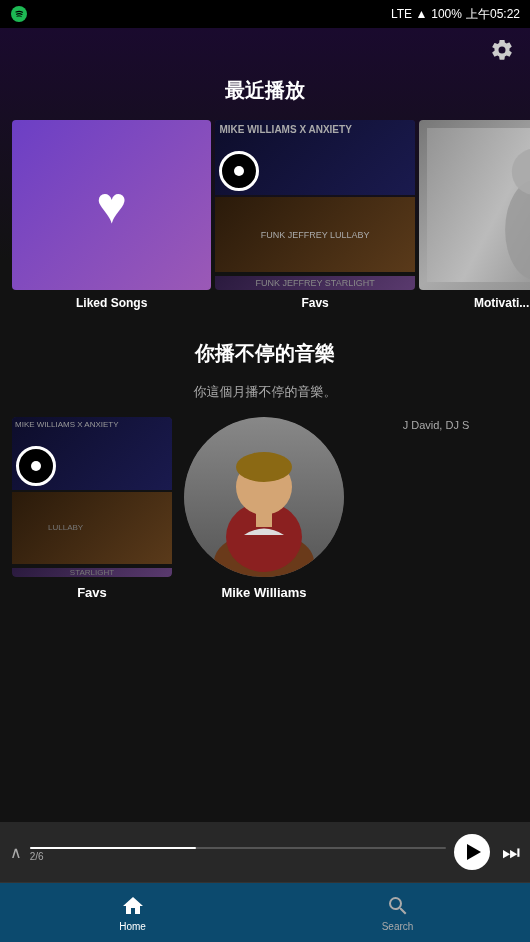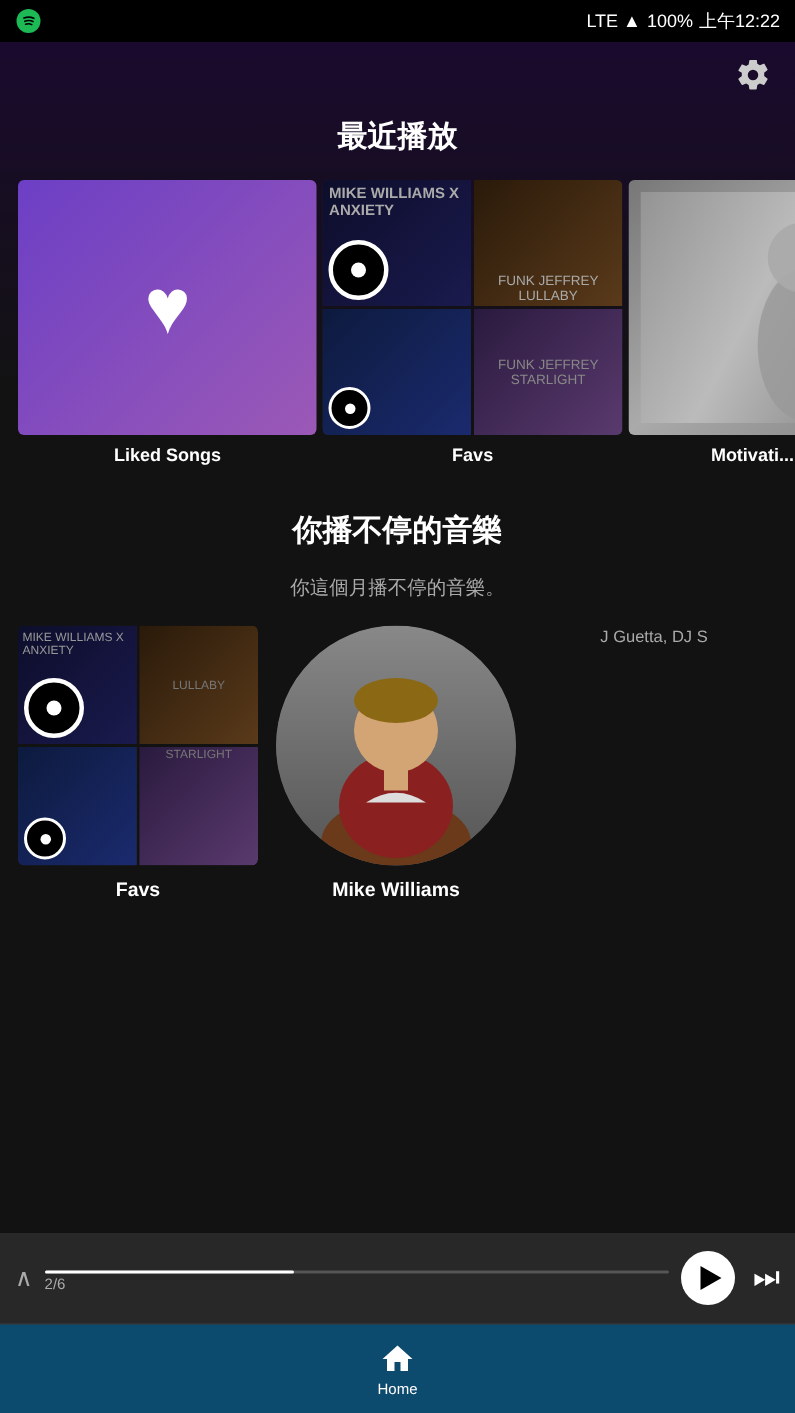--- a/index.html
+++ b/index.html
@@ -108,21 +108,21 @@
       white-space: nowrap;
       overflow: hidden;
       text-overflow: ellipsis;
     }
 
     
     .favs-collage {
       width: 100%;
       height: 170px;
       display: grid;
-      grid-template-columns: 1fr 1fr;
+      grid-template-columns: 1fr;
       grid-template-rows: 1fr 1fr;
       gap: 2px;
       border-radius: 4px;
       overflow: hidden;
     }
     .favs-cell {
       position: relative;
       overflow: hidden;
     }
     .favs-cell-bg {
@@ -388,21 +388,21 @@
     <svg width="18" height="18" viewBox="0 0 18 18">
       <circle cx="9" cy="9" r="8" fill="#1DB954"></circle>
       <path d="M6 7c2-0.8 4.5-0.8 6.5 0.2" stroke="#000" stroke-width="1.2" fill="none" stroke-linecap="round"></path>
       <path d="M6.5 9.2c1.7-0.7 3.8-0.7 5.5 0.2" stroke="#000" stroke-width="1.1" fill="none" stroke-linecap="round"></path>
       <path d="M7 11.2c1.3-0.5 3-0.5 4.2 0.2" stroke="#000" stroke-width="1" fill="none" stroke-linecap="round"></path>
     </svg>
   </div>
   <div class="status-right">
     <span>LTE ▲</span>
     <span>100%</span>
-    <span>上午12:22</span>
+    <span>上午05:22</span>
   </div>
 </div>
 
 <div class="main-content">
 
   <div class="top-bar">
     <button class="settings-btn">
       <svg width="24" height="24" viewBox="0 0 24 24" fill="#ccc">
         <path d="M12 15.5A3.5 3.5 0 0 1 8.5 12 3.5 3.5 0 0 1 12 8.5a3.5 3.5 0 0 1 3.5 3.5 3.5 3.5 0 0 1-3.5 3.5m7.43-2.92c.04-.34.07-.68.07-1.08s-.03-.74-.07-1.08l2.11-1.63c.19-.15.24-.42.12-.64l-2-3.46c-.12-.22-.39-.3-.61-.22l-2.49 1c-.52-.4-1.08-.73-1.69-.98l-.38-2.65C14.46 2.18 14.25 2 14 2h-4c-.25 0-.46.18-.49.42l-.38 2.65c-.61.25-1.17.59-1.69.98l-2.49-1c-.23-.09-.49 0-.61.22l-2 3.46c-.13.22-.07.49.12.64L4.57 10.5c-.04.34-.07.67-.07 1.08s.03.74.07 1.08l-2.11 1.63c-.19.15-.24.42-.12.64l2 3.46c.12.22.39.3.61.22l2.49-1c.52.4 1.08.73 1.69.98l.38 2.65c.03.24.24.42.49.42h4c.25 0 .46-.18.49-.42l.38-2.65c.61-.25 1.17-.58 1.69-.98l2.49 1c.23.09.49 0 .61-.22l2-3.46c.12-.22.07-.49-.12-.64l-2.11-1.55z"></path>
       </svg>
@@ -424,21 +424,21 @@
       <div class="favs-collage">
         <div class="favs-cell cell-tl">
           <div class="favs-cell-bg" style="background:linear-gradient(135deg,#0d0d2b,#1a1a4e);">
             <span style="font-size:10px;color:#aaa;position:absolute;top:4px;left:4px;font-weight:700;">MIKE WILLIAMS X ANXIETY</span>
             <div class="spin-logo">
               <div class="spin-dot"></div>
             </div>
           </div>
         </div>
         <div class="favs-cell" style="background:linear-gradient(135deg,#3a2a1a,#6a4a2a);">
-          <div style="width:100%;height:100%;background:linear-gradient(135deg,#2a1a0a,#5a3a1a);display:flex;align-items:flex-end;justify-content:center;">
+          <div style="width:100%;height:100%;background:linear-gradient(135deg,#2a1a0a,#5a3a1a);display:flex;align-items:center;justify-content:center;">
             <span style="color:#aaa;font-size:9px;text-align:center;padding:2px;">FUNK JEFFREY LULLABY</span>
           </div>
         </div>
         <div class="favs-cell cell-bl">
           <div class="favs-cell-bg" style="background:linear-gradient(135deg,#0d1a3e,#1a2a6e);">
             <div class="spin-logo-sm">
               <div class="spin-dot-sm"></div>
             </div>
           </div>
         </div>
@@ -485,21 +485,21 @@
           <div class="favs-collage" style="width:160px;height:160px;">
             <div class="favs-cell cell-tl">
               <div style="width:100%;height:100%;background:linear-gradient(135deg,#0d0d2b,#1a1a4e);position:relative;display:flex;align-items:center;justify-content:center;">
                 <span style="font-size:8px;color:#999;position:absolute;top:3px;left:3px;">MIKE WILLIAMS X ANXIETY</span>
                 <div class="spin-logo">
                   <div class="spin-dot"></div>
                 </div>
               </div>
             </div>
             <div class="favs-cell" style="background:linear-gradient(135deg,#2a1a0a,#5a3a1a);">
-              <div style="width:100%;height:100%;display:flex;align-items:center;justify-content:center;">
+              <div style="width:100%;height:100%;display:flex;align-items:center;justify-content:flex-start;margin-left:36px;">
                 <span style="color:#777;font-size:8px;">LULLABY</span>
               </div>
             </div>
             <div class="favs-cell cell-bl">
               <div style="width:100%;height:100%;background:linear-gradient(135deg,#0d1a3e,#1a2a6e);position:relative;display:flex;align-items:center;justify-content:center;">
                 <div class="spin-logo-sm">
                   <div class="spin-dot-sm"></div>
                 </div>
               </div>
             </div>
@@ -537,21 +537,21 @@
 
             <rect x="72" y="90" width="16" height="20" fill="#d4a574"></rect>
 
             <path d="M60 118 Q80 105 100 118" fill="#ddd"></path>
           </svg>
         </div>
         <div class="horiz-item-label">Mike Williams</div>
       </div>
 
       <div class="horiz-item">
-        <div class="horiz-item-sublabel">J Guetta, DJ S</div>
+        <div class="horiz-item-sublabel">J David, DJ S</div>
       </div>
     </div>
   </div>
 
 </div>
 
 <div class="now-playing-bar">
   <span class="np-chevron">∧</span>
   <div class="np-track-info">
     <div class="np-progress">
@@ -569,14 +569,20 @@
 
 <div class="bottom-nav">
 
   <div class="nav-item">
     <svg width="24" height="24" viewBox="0 0 24 24" fill="#fff">
       <path d="M10 20v-6h4v6h5v-8h3L12 3 2 12h3v8z"></path>
     </svg>
     <span class="nav-label nav-label-active">Home</span>
   </div>
 
+  <div class="nav-item">
+    <svg width="24" height="24" viewBox="0 0 24 24" fill="#aaa">
+      <path d="M15.5 14h-.79l-.28-.27A6.471 6.471 0 0 0 16 9.5 6.5 6.5 0 1 0 9.5 16c1.61 0 3.09-.59 4.23-1.57l.27.28v.79l5 4.99L20.49 19l-4.99-5zm-6 0C7.01 14 5 11.99 5 9.5S7.01 5 9.5 5 14 7.01 14 9.5 11.99 14 9.5 14z"></path>
+    </svg>
+    <span class="nav-label">Search</span>
+  </div>
 
 </div>
 
 </body></html>

